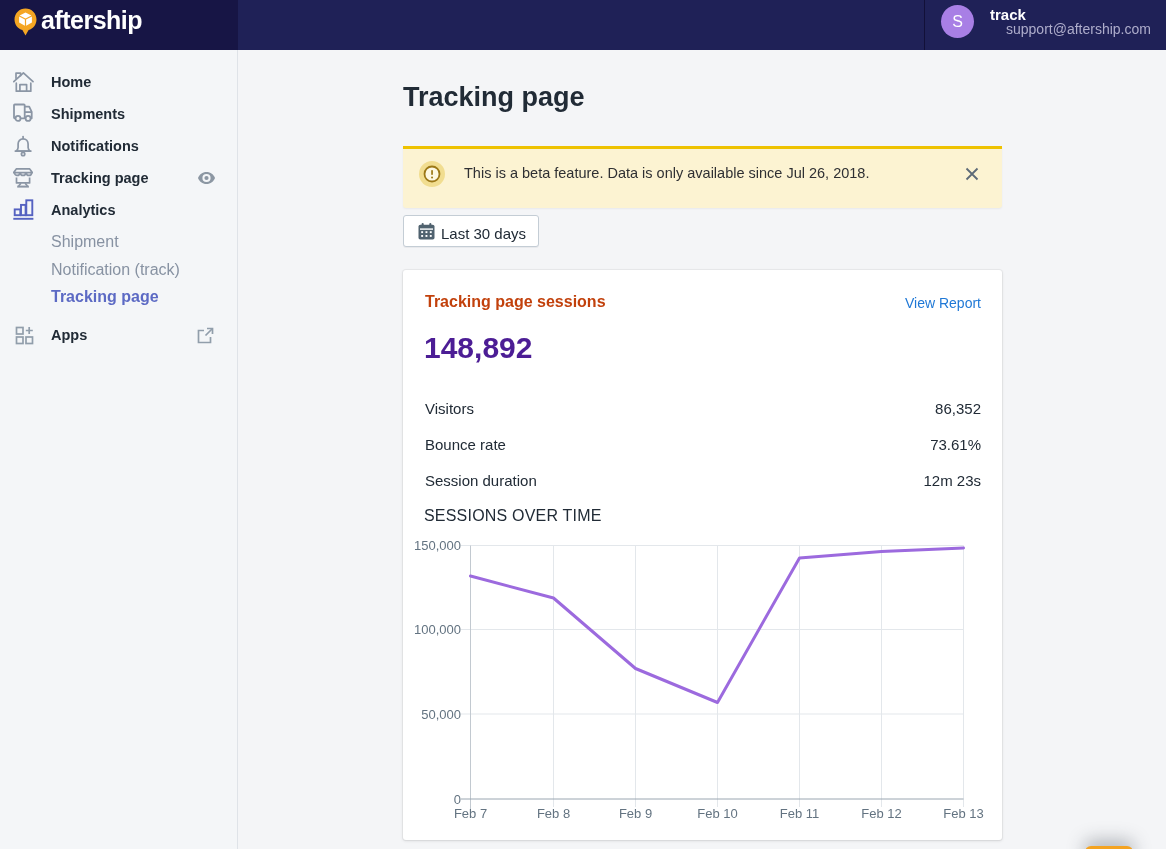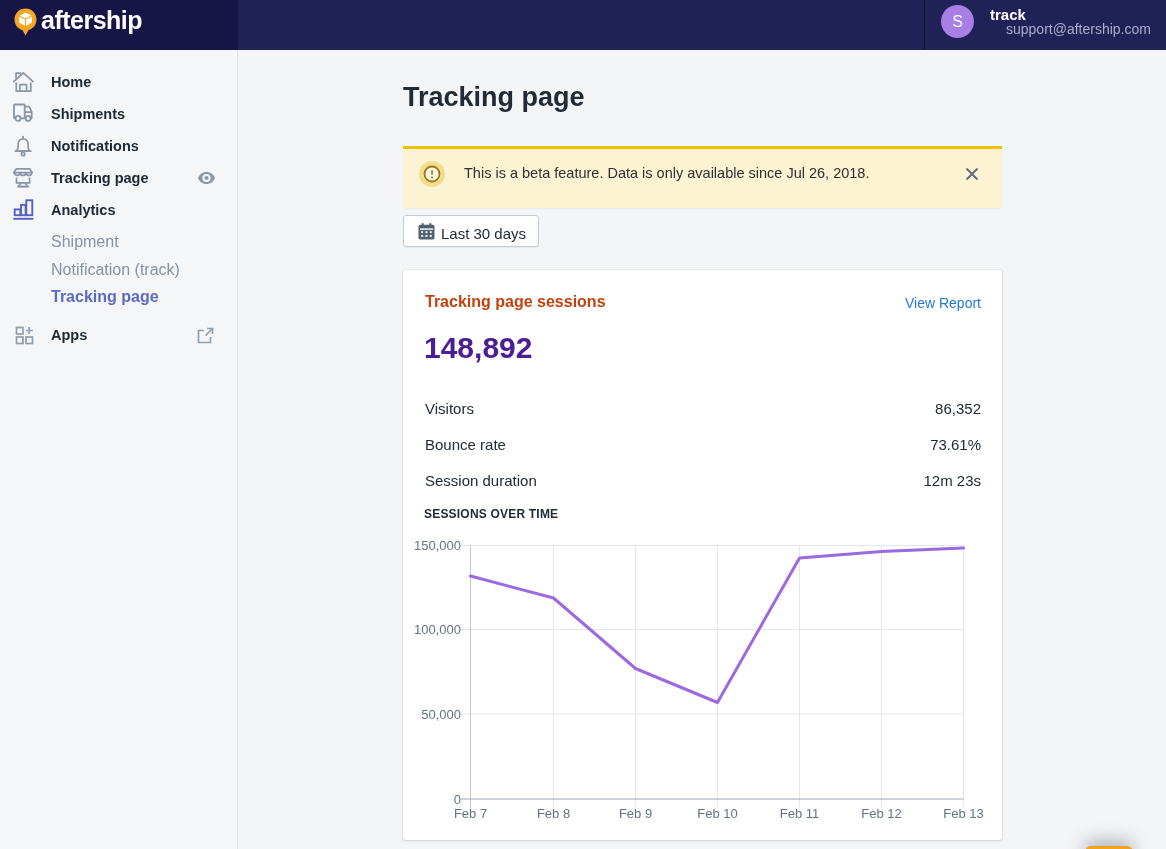--- a/index.html
+++ b/index.html
@@ -31,21 +31,21 @@
 
   #datebtn { position:absolute; left:403px; top:215px; width:136px; height:32px; background:#fff; border:1px solid #c4cdd5; border-radius:3px; box-shadow:0 1px 0 rgba(22,29,37,0.05); }
   #datebtn-text { position:absolute; left:37px; top:9px; font-size:15px; color:#212b36; }
 
   #card { position:absolute; left:403px; top:270px; width:599px; height:570px; background:#fff; border-radius:3px; box-shadow:0 0 0 1px rgba(63,63,68,0.05), 0 1px 3px 0 rgba(63,63,68,0.15); }
   #card-h { position:absolute; left:22px; top:23px; font-size:16px; font-weight:bold; color:#c2410c; }
   #view-report { position:absolute; right:21px; top:25px; font-size:14px; color:#1f78d6; }
   #big-num { position:absolute; left:21px; top:61px; font-size:30px; font-weight:bold; color:#4c1d95; }
   .row-label { position:absolute; left:22px; font-size:15px; color:#212b36;text-align:right; }
   .row-val { position:absolute; right:21px; font-size:15px; color:#212b36; }
-  #sess-cap { position:absolute; left:21px; top:237px; font-size:12px; font-weight:bold; color:#212b36; letter-spacing:0.2px; }
+  #sess-cap { position:absolute; left:21px; top:237px; font-size:16px; font-weight:normal; color:#212b36; letter-spacing:0.2px; }
 
   #helpbtn { position:absolute; left:1085px; top:846px; width:48px; height:20px; background:#f4a321; border-radius:6px 6px 0 0; box-shadow:0 -5px 18px rgba(40,50,60,0.35); }
 </style>
 </head>
 <body>
 
 <div id="header">
   <div id="header-divider"></div>
 </div>
 <div id="header-left"></div>

